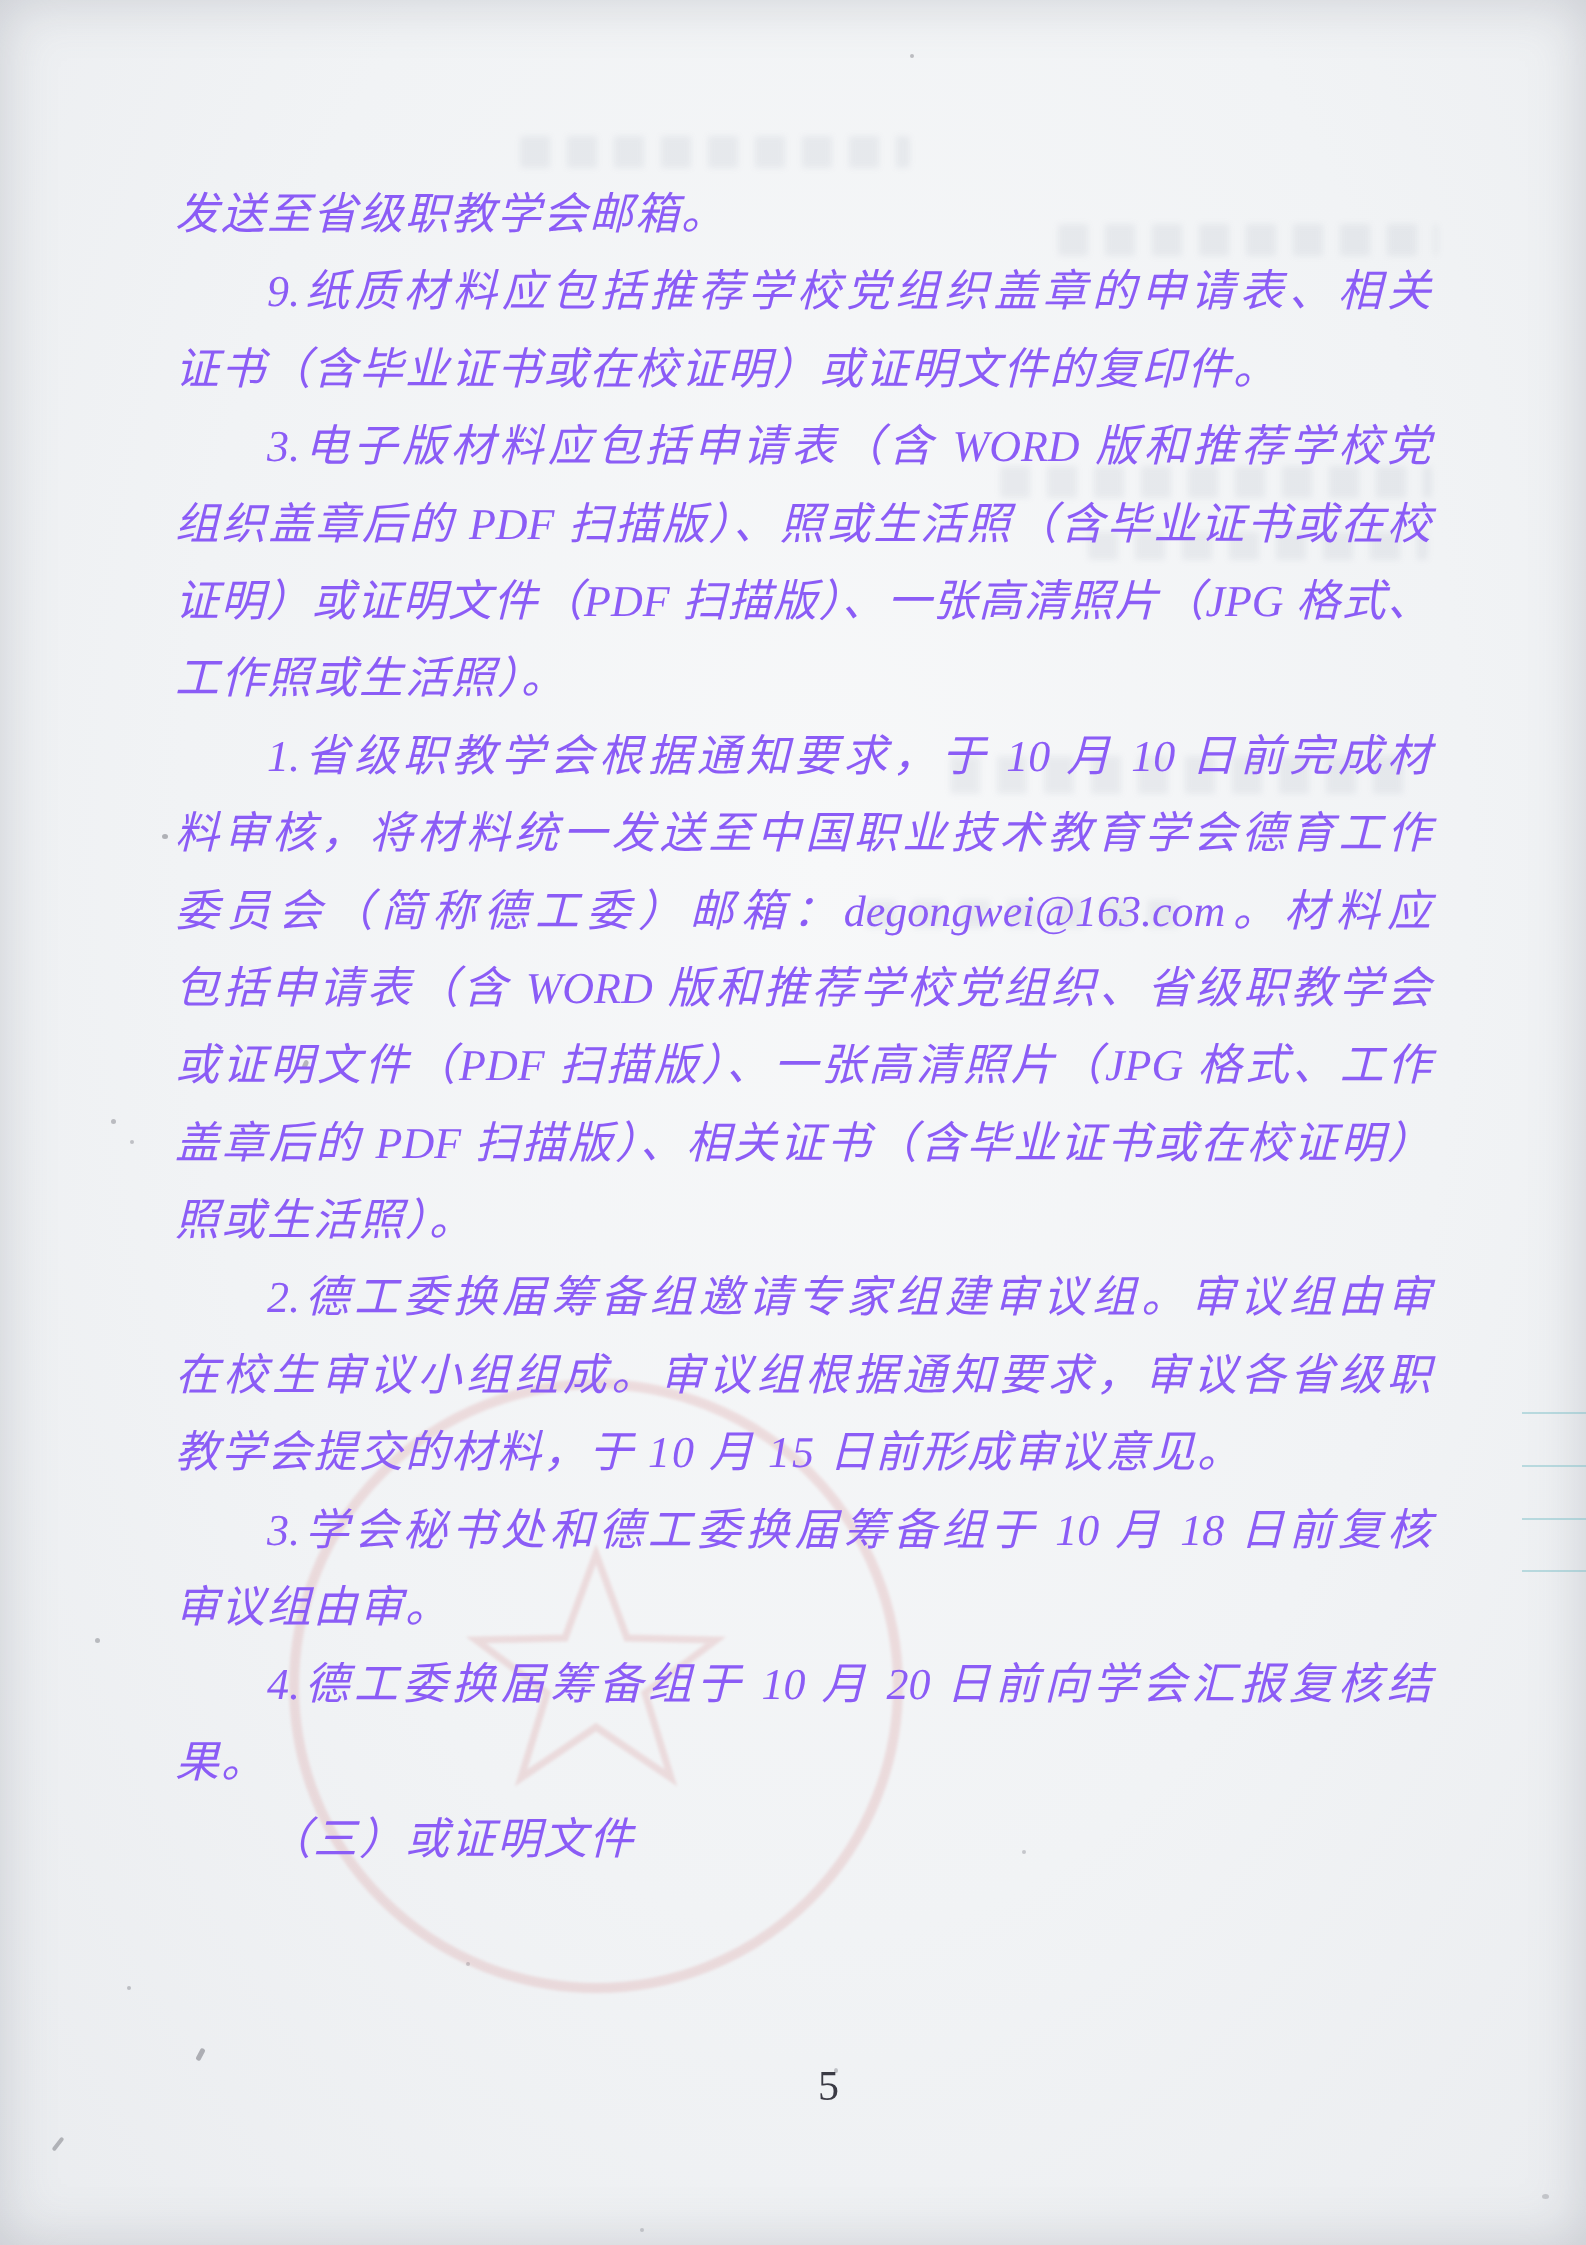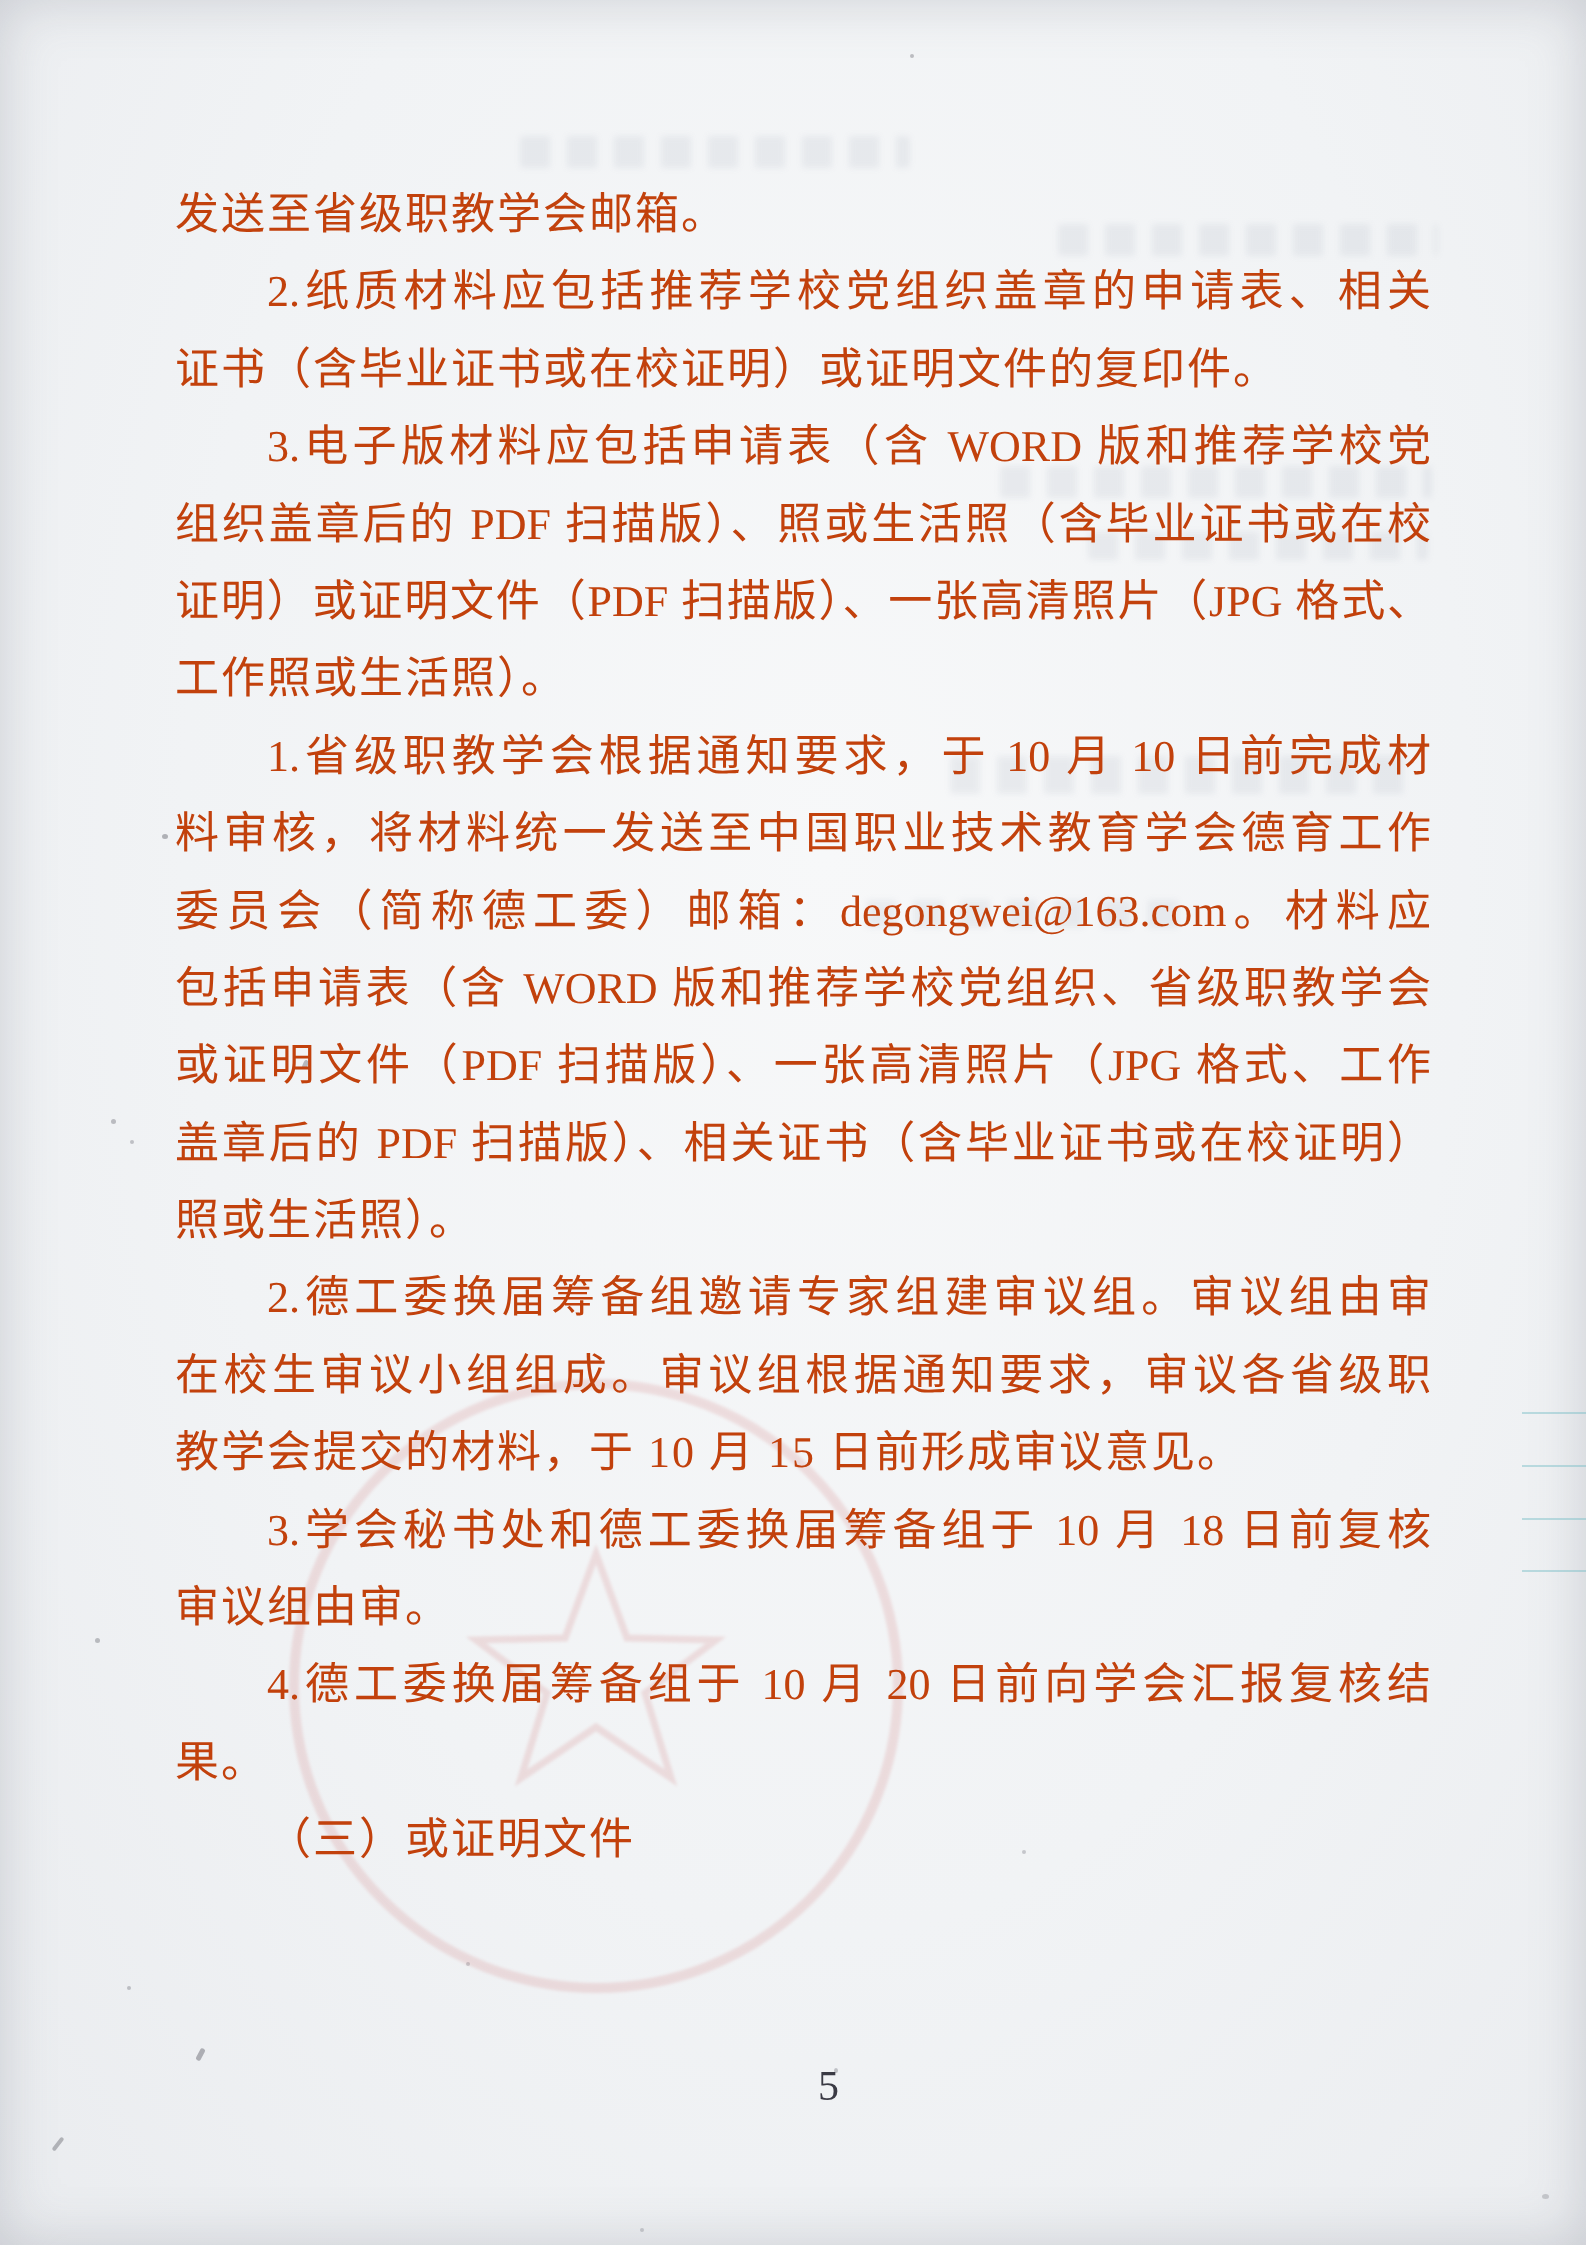--- a/index.html
+++ b/index.html
@@ -7,21 +7,22 @@
     width:1586px;height:2245px;position:relative;overflow:hidden;
     font-family:"Liberation Serif","DejaVu Serif",serif;
     background:
       radial-gradient(ellipse at 52% 38%, #f7f8f9 0%, #f1f3f5 55%, #eaecef 100%);
     box-shadow: inset 0 0 55px rgba(110,115,128,.28);
   }
   .page{position:absolute;inset:0;}
   
   .text-column{
     position:absolute;left:175px;top:176px;width:1256px;
-    color:#c2410c;
+    color:#8b5cf6;
+    font-style:italic;
   }
   .line{
     height:77.4px;line-height:77.4px;font-size:44px;
     letter-spacing:2px;white-space:nowrap;
     text-rendering:geometricPrecision;
   }
   .line.fill{
     letter-spacing:0;white-space:normal;
     text-align:justify;text-align-last:justify;
   }
@@ -107,21 +108,21 @@
   <div class="speck s8"></div>
   <div class="speck s9"></div>
   <div class="speck s10"></div>
   <div class="speck s11"></div>
   <div class="speck s12"></div>
   <div class="speck s13"></div>
   <div class="speck s14"></div>
 
   <main class="text-column">
       <div class="line">发送至省级职教学会邮箱。</div>
-      <div class="line indent fill">2.纸质材料应包括推荐学校党组织盖章的申请表、相关</div>
+      <div class="line indent fill">9.纸质材料应包括推荐学校党组织盖章的申请表、相关</div>
       <div class="line">证书（含毕业证书或在校证明）或证明文件的复印件。</div>
       <div class="line indent fill">3.电子版材料应包括申请表（含 WORD 版和推荐学校党</div>
       <div class="line fill">组织盖章后的 PDF 扫描版）、照或生活照（含毕业证书或在校</div>
       <div class="line fill">证明）或证明文件（PDF 扫描版）、一张高清照片（JPG 格式、</div>
       <div class="line">工作照或生活照）。</div>
       <div class="line indent fill">1.省级职教学会根据通知要求，于 10 月 10 日前完成材</div>
       <div class="line fill">料审核，将材料统一发送至中国职业技术教育学会德育工作</div>
       <div class="line fill">委员会（简称德工委）邮箱：degongwei@163.com。材料应</div>
       <div class="line fill">包括申请表（含 WORD 版和推荐学校党组织、省级职教学会</div>
       <div class="line fill">或证明文件（PDF 扫描版）、一张高清照片（JPG 格式、工作</div>

